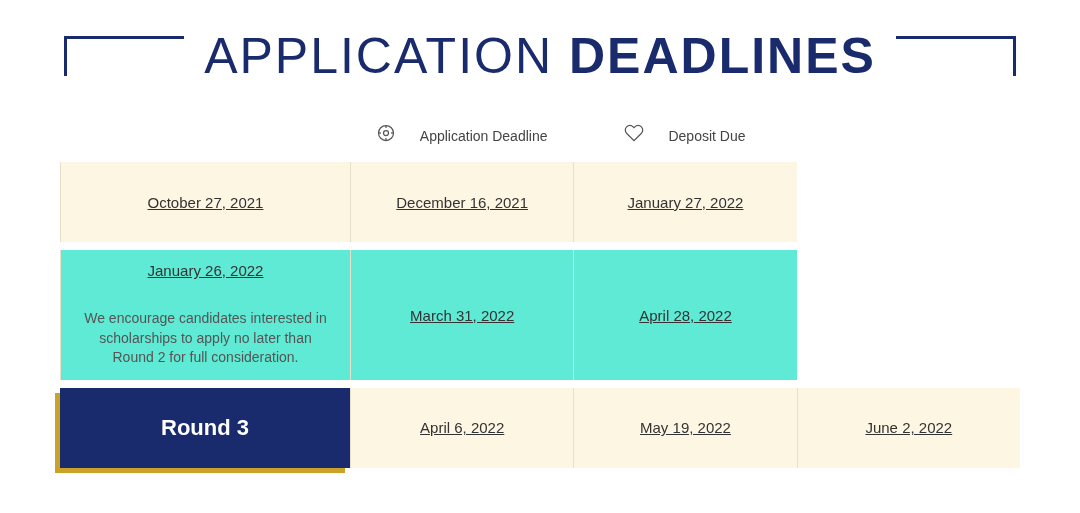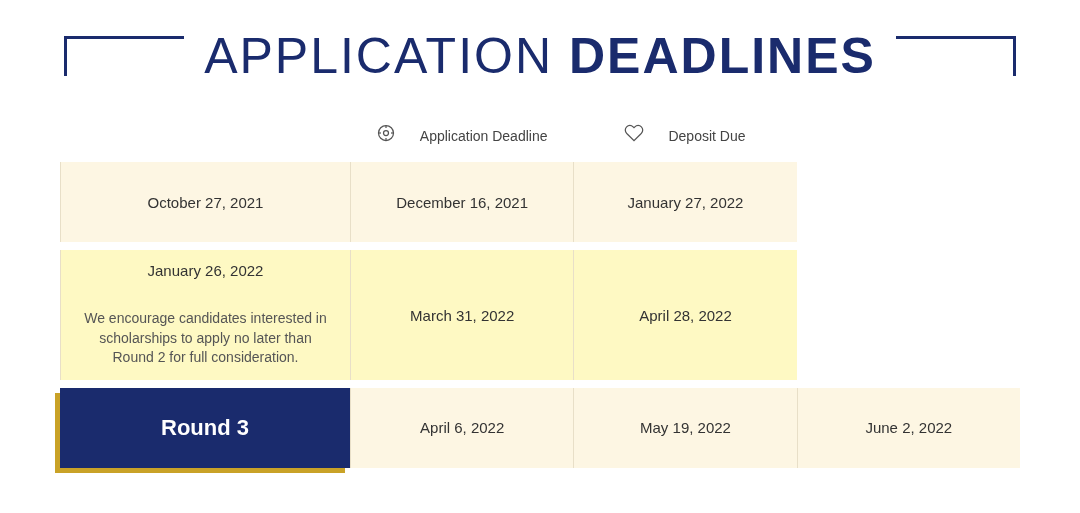--- a/index.html
+++ b/index.html
@@ -126,31 +126,32 @@
       align-items: center;
       justify-content: center;
       padding: 12px 16px;
       text-align: center;
       border-left: 1px solid #e8dfc8;
     }
 
     .data-cell .date {
       color: #333;
       font-size: 15px;
+      text-decoration: underline;
     }
 
     .data-cell .note {
       color: #555;
       font-size: 14px;
       margin-top: 6px;
       line-height: 1.4;
     }
 
     .data-cell.highlighted {
-      background: #fef9c3;
+      background: #5eead4;
       gap: 24px;
     }
   </style>
 </head>
 <body>
 
 <div class="container">
 
   <div class="title-section">
     <div class="title-line-left"></div>

